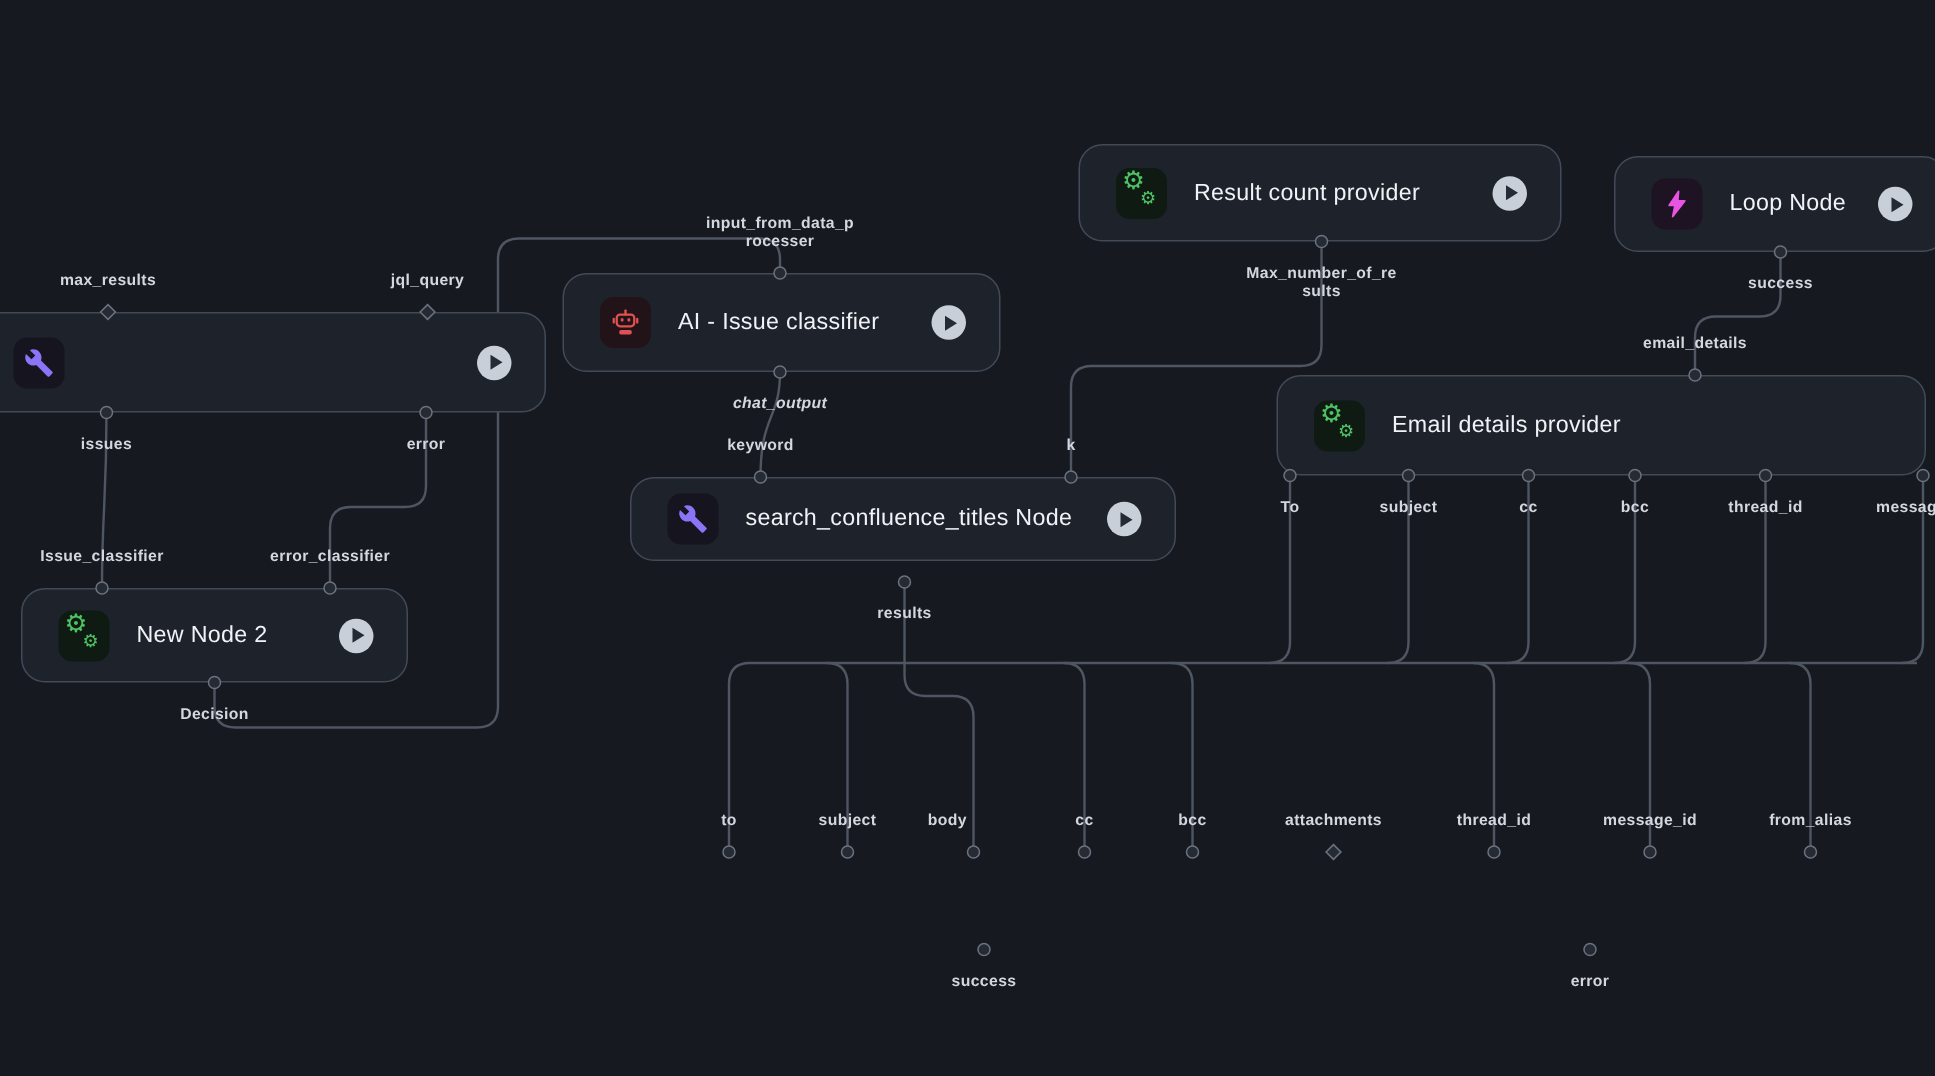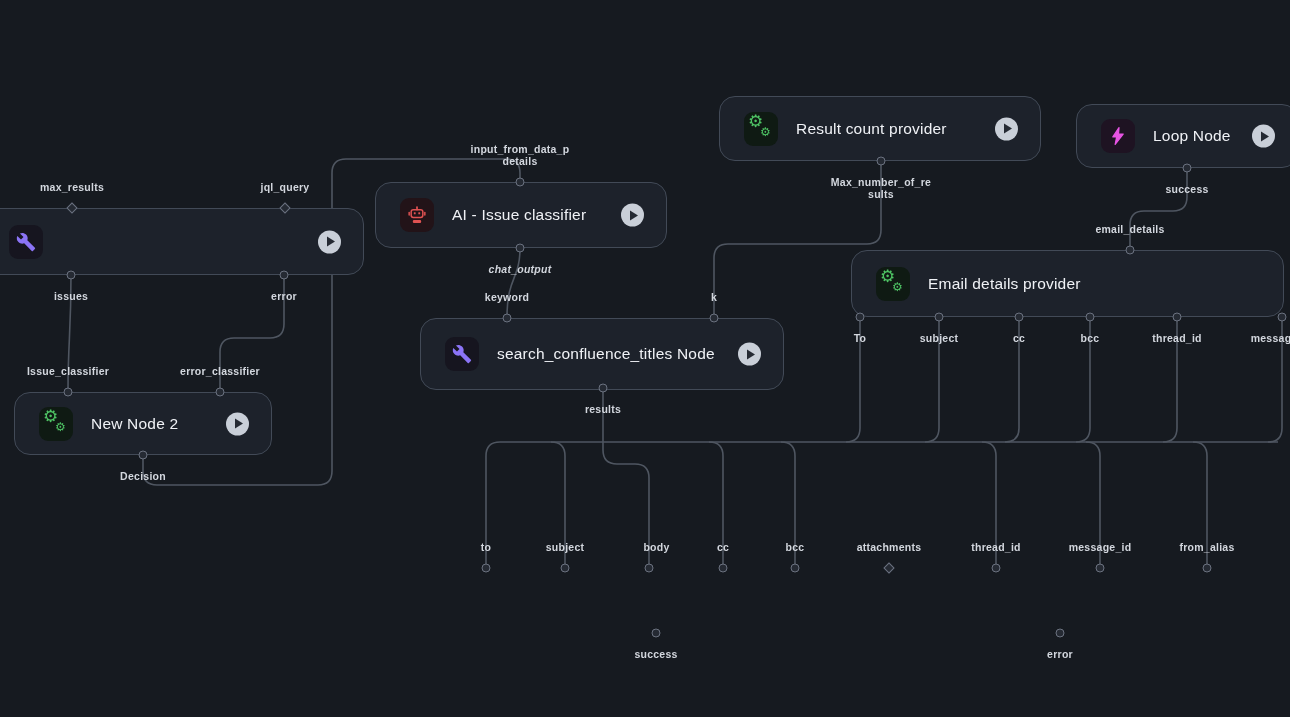--- a/index.html
+++ b/index.html
@@ -100,21 +100,21 @@
           <line x2="21.4" y1="9" x1="21.4" y2="12"></line>
           <rect x="7" y="18" width="10" height="3.6" rx="1.4" fill="#e05252" stroke="none"></rect>
         </svg>
       </div>
       <div class="node-title"><span>AI - Issue classifier</span></div>
       <div class="play">
         <div class="tri"></div>
       </div>
     </div>
     <div class="port-label" style="left: 520px; top: 167px; transform: translate(-50%, -100%);">input_from_data_p
-details</div>
+rocesser</div>
     <div class="handle circle" style="left: 520px; top: 182px;"></div>
     <div class="port-label" style="left: 520px; top: 263px; transform: translateX(-50%); font-style: italic;">chat_output</div>
     <div class="handle circle" style="left: 520px; top: 248px;"></div>
     <div class="node" style="left: 719px; top: 96px; width: 322px; height: 65px;">
       <div class="icon-box" style="background: rgb(15, 26, 19);">
         <span class="gear-big" style="color: rgb(78, 195, 100);">⚙</span>
         <span class="gear-small" style="color: rgb(78, 195, 100);">⚙</span>
       </div>
       <div class="node-title"><span>Result count provider</span></div>
       <div class="play">
@@ -151,21 +151,21 @@
     <div class="port-label" style="left: 939px; top: 332px; transform: translateX(-50%);">subject</div>
     <div class="handle circle" style="left: 939px; top: 317px;"></div>
     <div class="port-label" style="left: 1019px; top: 332px; transform: translateX(-50%);">cc</div>
     <div class="handle circle" style="left: 1019px; top: 317px;"></div>
     <div class="port-label" style="left: 1090px; top: 332px; transform: translateX(-50%);">bcc</div>
     <div class="handle circle" style="left: 1090px; top: 317px;"></div>
     <div class="port-label" style="left: 1177px; top: 332px; transform: translateX(-50%);">thread_id</div>
     <div class="handle circle" style="left: 1177px; top: 317px;"></div>
     <div class="port-label" style="left: 1282px; top: 332px; transform: translateX(-50%);">message_id</div>
     <div class="handle circle" style="left: 1282px; top: 317px;"></div>
-    <div class="node" style="left: 420px; top: 318px; width: 364px; height: 72px;">
+    <div class="node" style="left: 420px; top: 318px; width: 364px; height: 56px;">
       <div class="icon-box" style="background: rgb(22, 21, 31);">
         <svg viewBox="0 0 24 24">
           <path fill="#8b74f6" d="M22.7 19l-9.1-9.1c.9-2.3.4-5-1.5-6.9-2-2-5-2.4-7.4-1.3L9 6 6 9 1.6 4.7C.4 7.1.9 10.1 2.9 12.1c1.9 1.9 4.6 2.4 6.9 1.5l9.1 9.1c.4.4 1 .4 1.4 0l2.3-2.3c.5-.4.5-1.1.1-1.4z"></path>
         </svg>
       </div>
       <div class="node-title"><span>search_confluence_titles Node</span></div>
       <div class="play">
         <div class="tri"></div>
       </div>
     </div>
@@ -188,21 +188,21 @@
     <div class="port-label" style="left: 68px; top: 377px; transform: translate(-50%, -100%); text-align: right;">Issue_classifier</div>
     <div class="handle circle" style="left: 68px; top: 392px;"></div>
     <div class="port-label" style="left: 220px; top: 377px; transform: translate(-50%, -100%);">error_classifier</div>
     <div class="handle circle" style="left: 220px; top: 392px;"></div>
     <div class="port-label" style="left: 143px; top: 470px; transform: translateX(-50%);">Decision</div>
     <div class="handle circle" style="left: 143px; top: 455px;"></div>
     <div class="port-label" style="left: 486px; top: 553px; transform: translate(-50%, -100%);">to</div>
     <div class="handle circle" style="left: 486px; top: 568px;"></div>
     <div class="port-label" style="left: 565px; top: 553px; transform: translate(-50%, -100%);">subject</div>
     <div class="handle circle" style="left: 565px; top: 568px;"></div>
-    <div class="port-label" style="left: 644px; top: 553px; transform: translate(-50%, -100%); padding-left: 25px;">body</div>
+    <div class="port-label" style="left: 619px; top: 553px; transform: translate(-50%, -100%); padding-left: 25px;">body</div>
     <div class="handle circle" style="left: 649px; top: 568px;"></div>
     <div class="port-label" style="left: 723px; top: 553px; transform: translate(-50%, -100%);">cc</div>
     <div class="handle circle" style="left: 723px; top: 568px;"></div>
     <div class="port-label" style="left: 795px; top: 553px; transform: translate(-50%, -100%);">bcc</div>
     <div class="handle circle" style="left: 795px; top: 568px;"></div>
     <div class="port-label" style="left: 889px; top: 553px; transform: translate(-50%, -100%);">attachments</div>
     <div class="handle diamond" style="left: 889px; top: 568px;"></div>
     <div class="port-label" style="left: 996px; top: 553px; transform: translate(-50%, -100%);">thread_id</div>
     <div class="handle circle" style="left: 996px; top: 568px;"></div>
     <div class="port-label" style="left: 1100px; top: 553px; transform: translate(-50%, -100%);">message_id</div>

